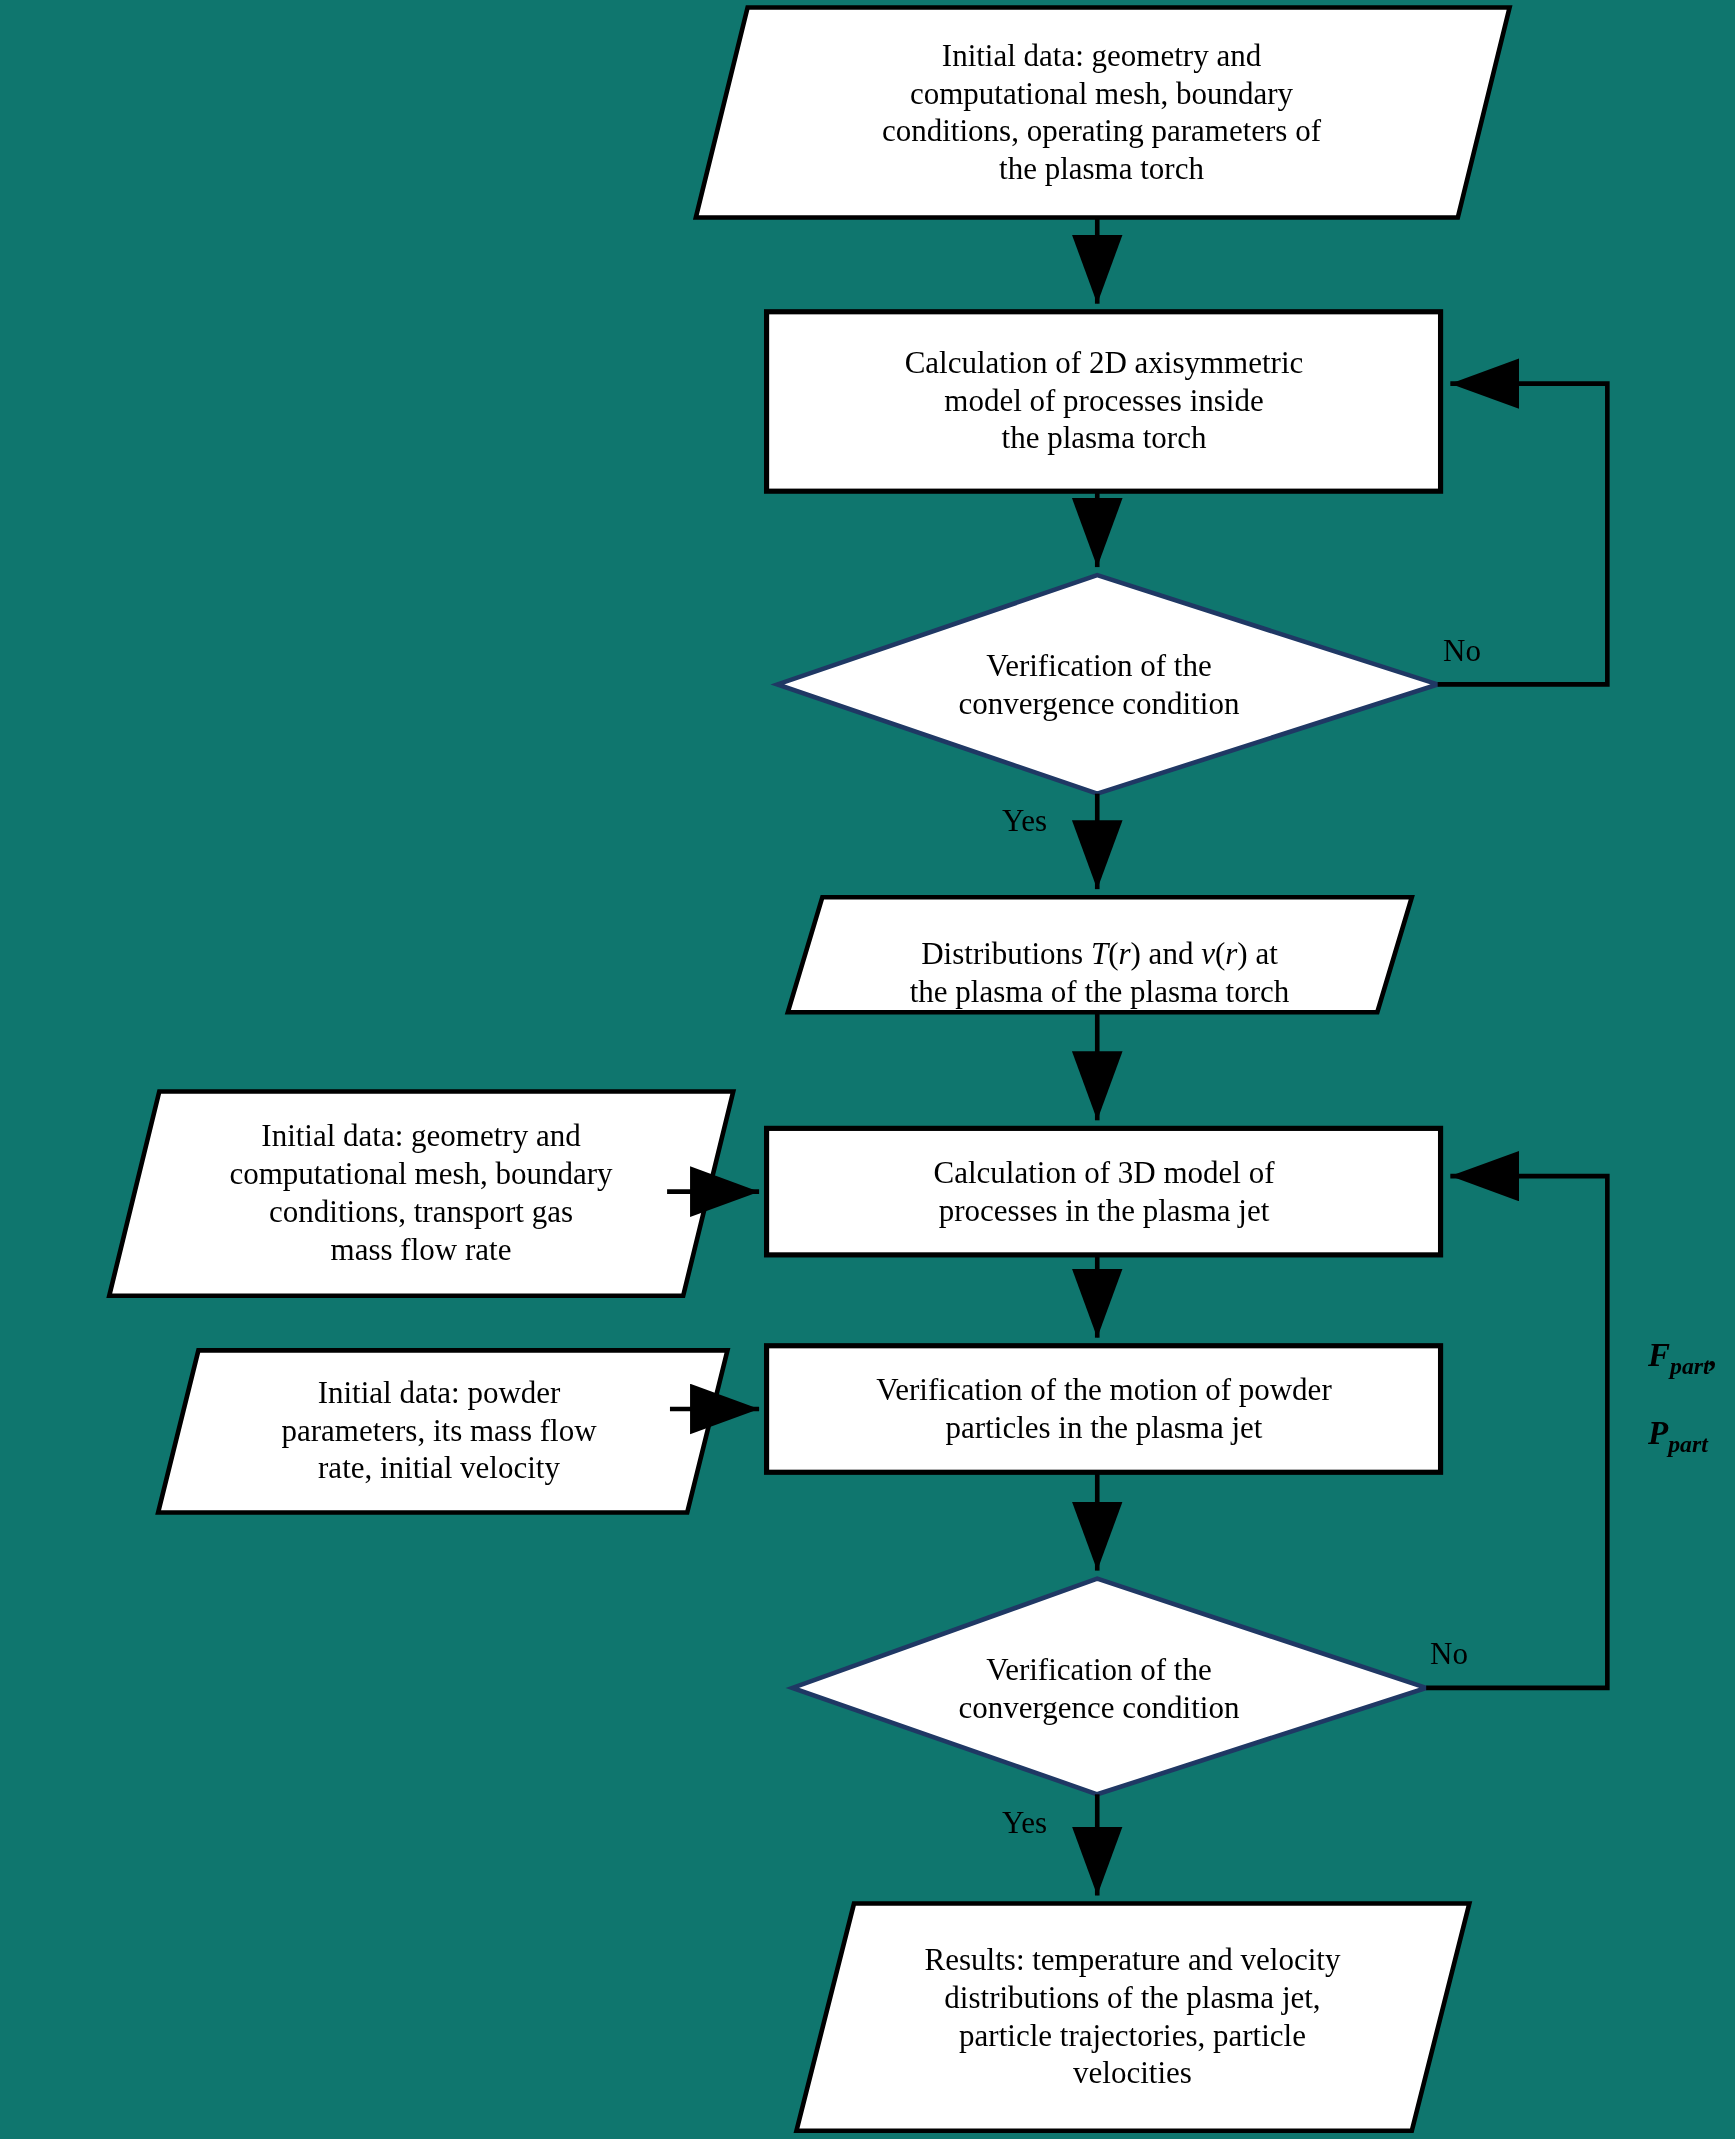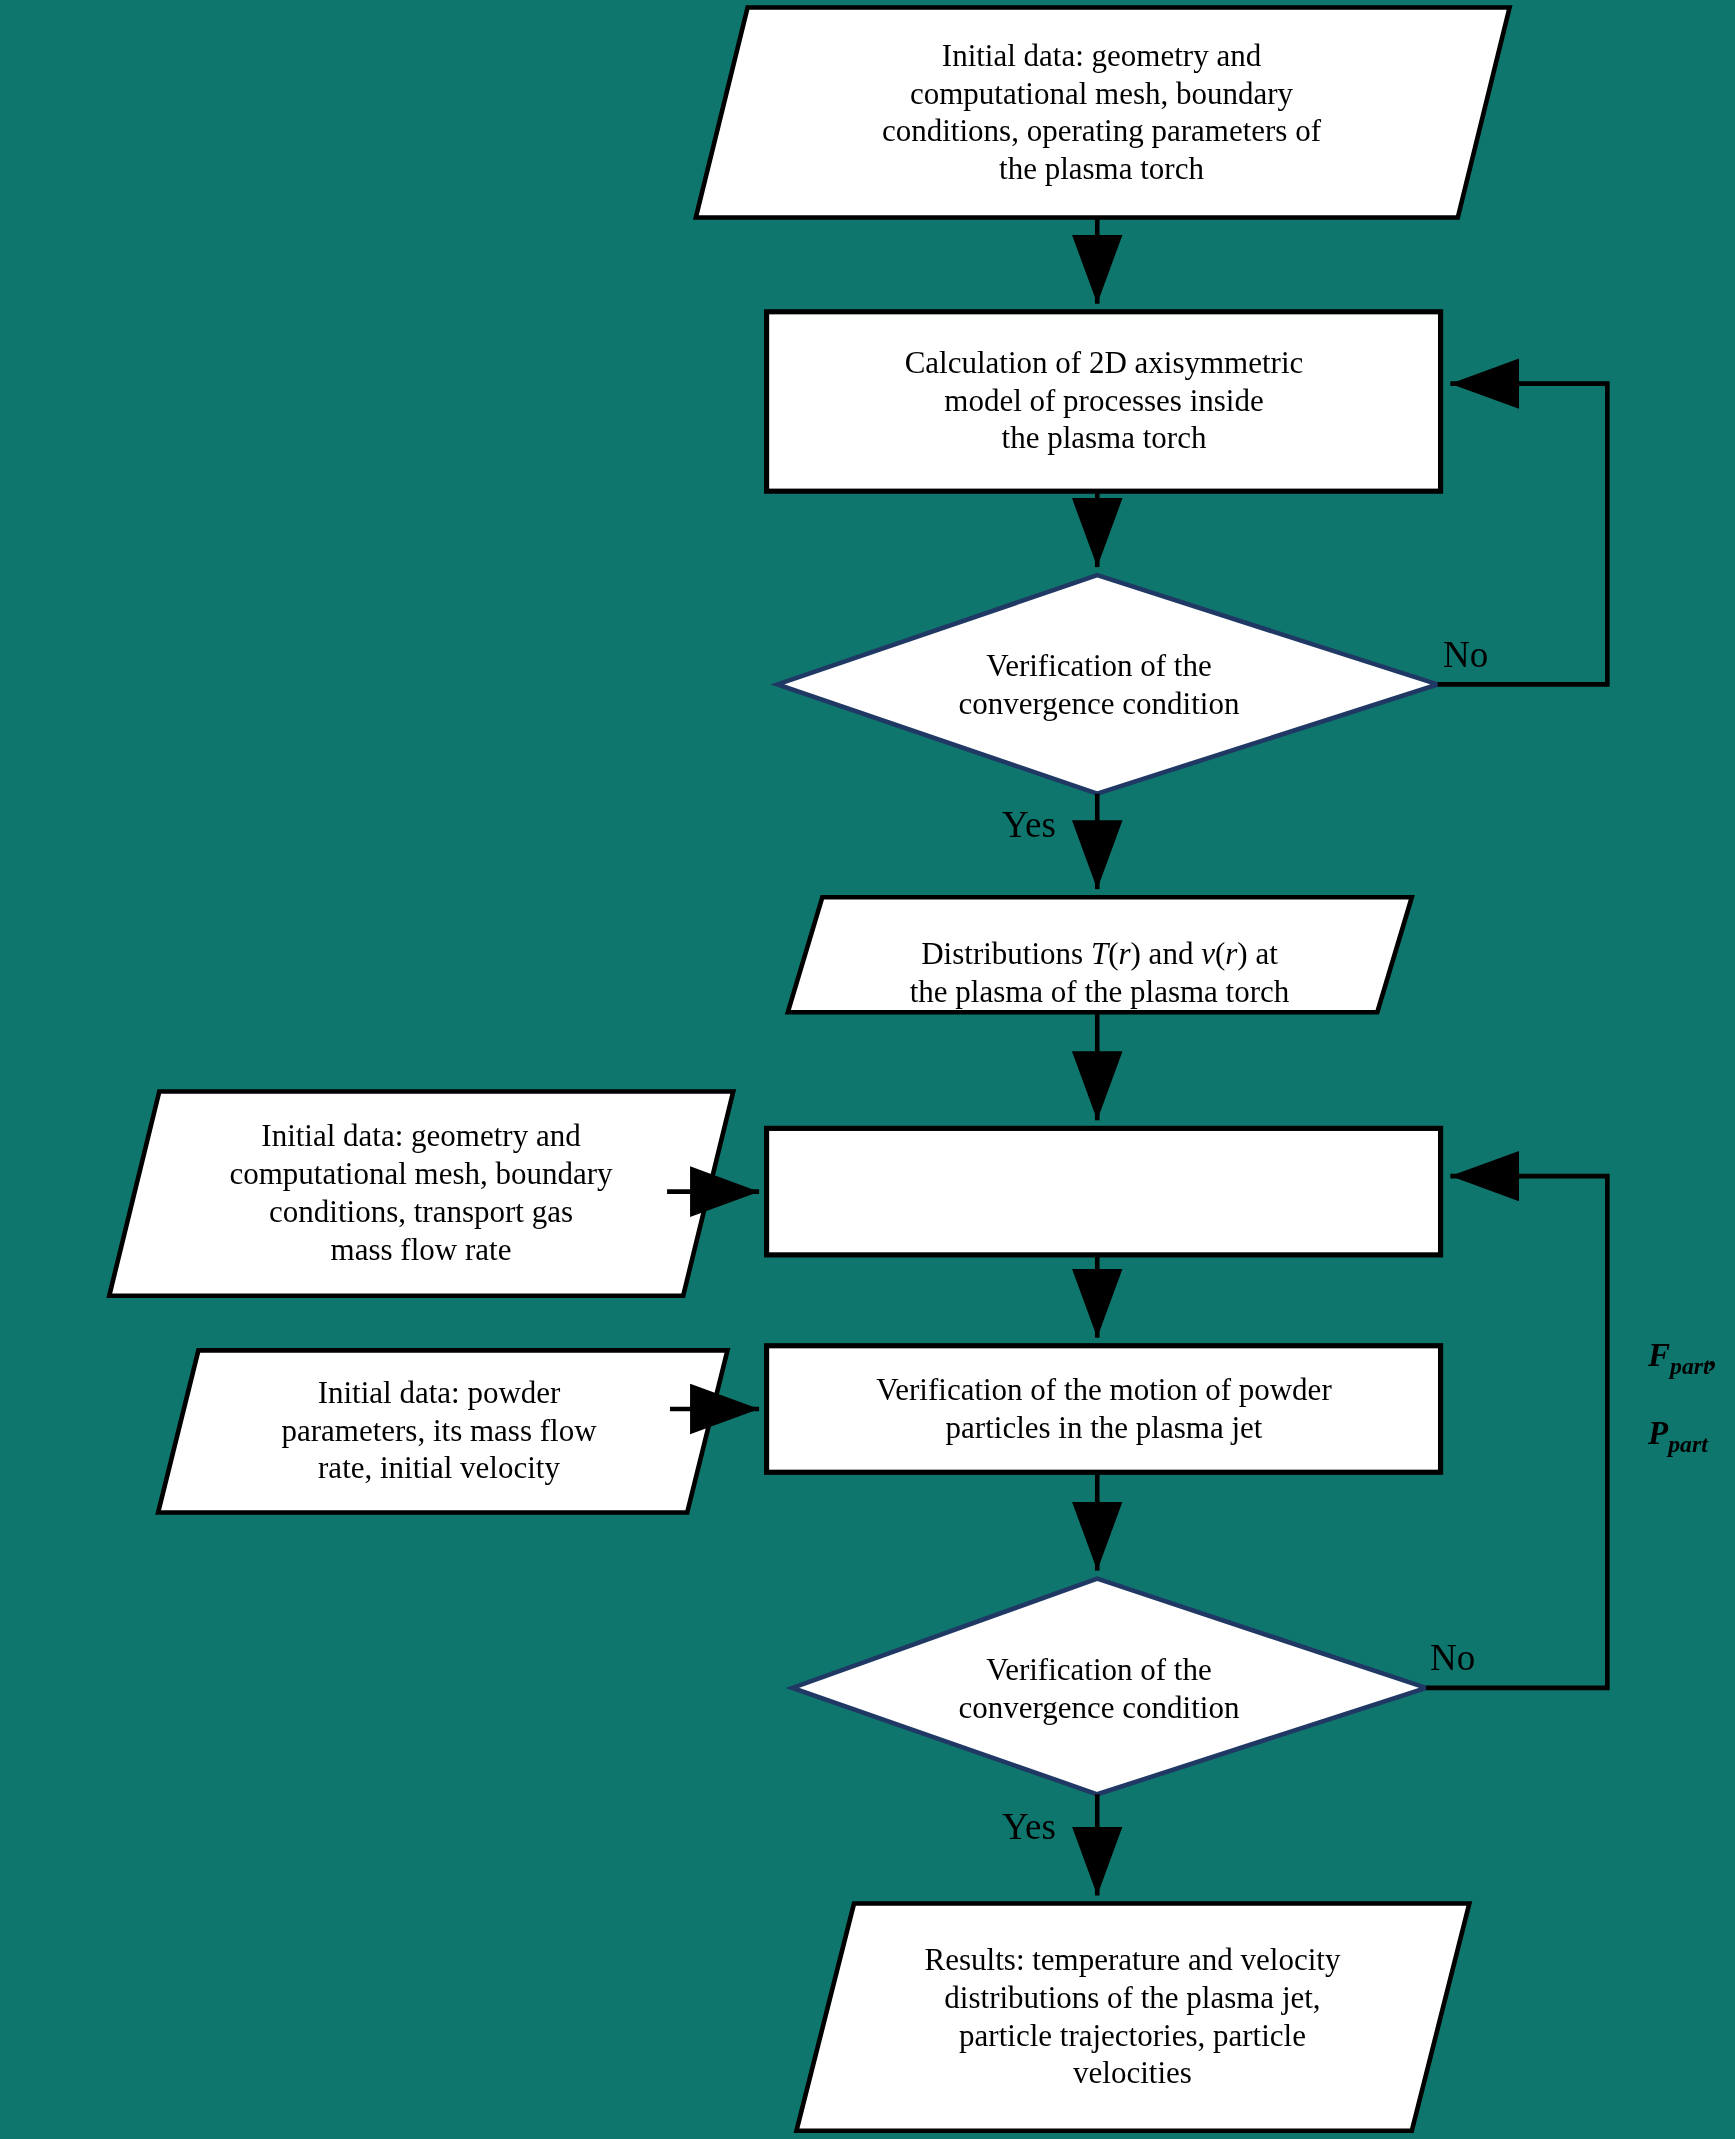--- a/index.html
+++ b/index.html
@@ -18,21 +18,21 @@
     font-family:"Liberation Serif", serif;
     font-size:31px;
     line-height:1.22;
     color:#000000;
     white-space:pre-line;
     pointer-events:none;
   }
   .edgeLabel{
     position:absolute;
     font-family:"Liberation Serif", serif;
-    font-size:37px;
+    font-size:31px;
     color:#000000;
     white-space:nowrap;
   }
   .mathLabel{
     position:absolute;
     font-family:"Liberation Serif", serif;
     font-size:33px;
     font-style:italic;
     font-weight:bold;
     color:#000000;
@@ -114,20 +114,22 @@
       <span>Distributions </span><span class="it">T</span><span>(</span><span class="it">r</span><span>) and </span><span class="it">v</span><span>(</span><span class="it">r</span><span>) at</span>
     </div>
     <div>the plasma of the plasma torch</div>
   </div>
 
   <div class="nodeText" style="left:132px;top:1093px;width:578px;height:200px;">Initial data: geometry and
 computational mesh, boundary
 conditions, transport gas
 mass flow rate</div>
 
+  <div class="nodeText" style="left:771px;top:1130px;width:666px;height:123px;">Calculation of 3D model of
+processes in the plasma jet</div>
 
   <div class="nodeText" style="left:173px;top:1351px;width:532px;height:159px;">Initial data: powder
 parameters, its mass flow
 rate, initial velocity</div>
 
   <div class="nodeText" style="left:771px;top:1347px;width:666px;height:123px;">Verification of the motion of powder
 particles in the plasma jet</div>
 
   <div class="nodeText" style="left:863px;top:1621px;width:472px;height:135px;">Verification of the
 convergence condition</div>

